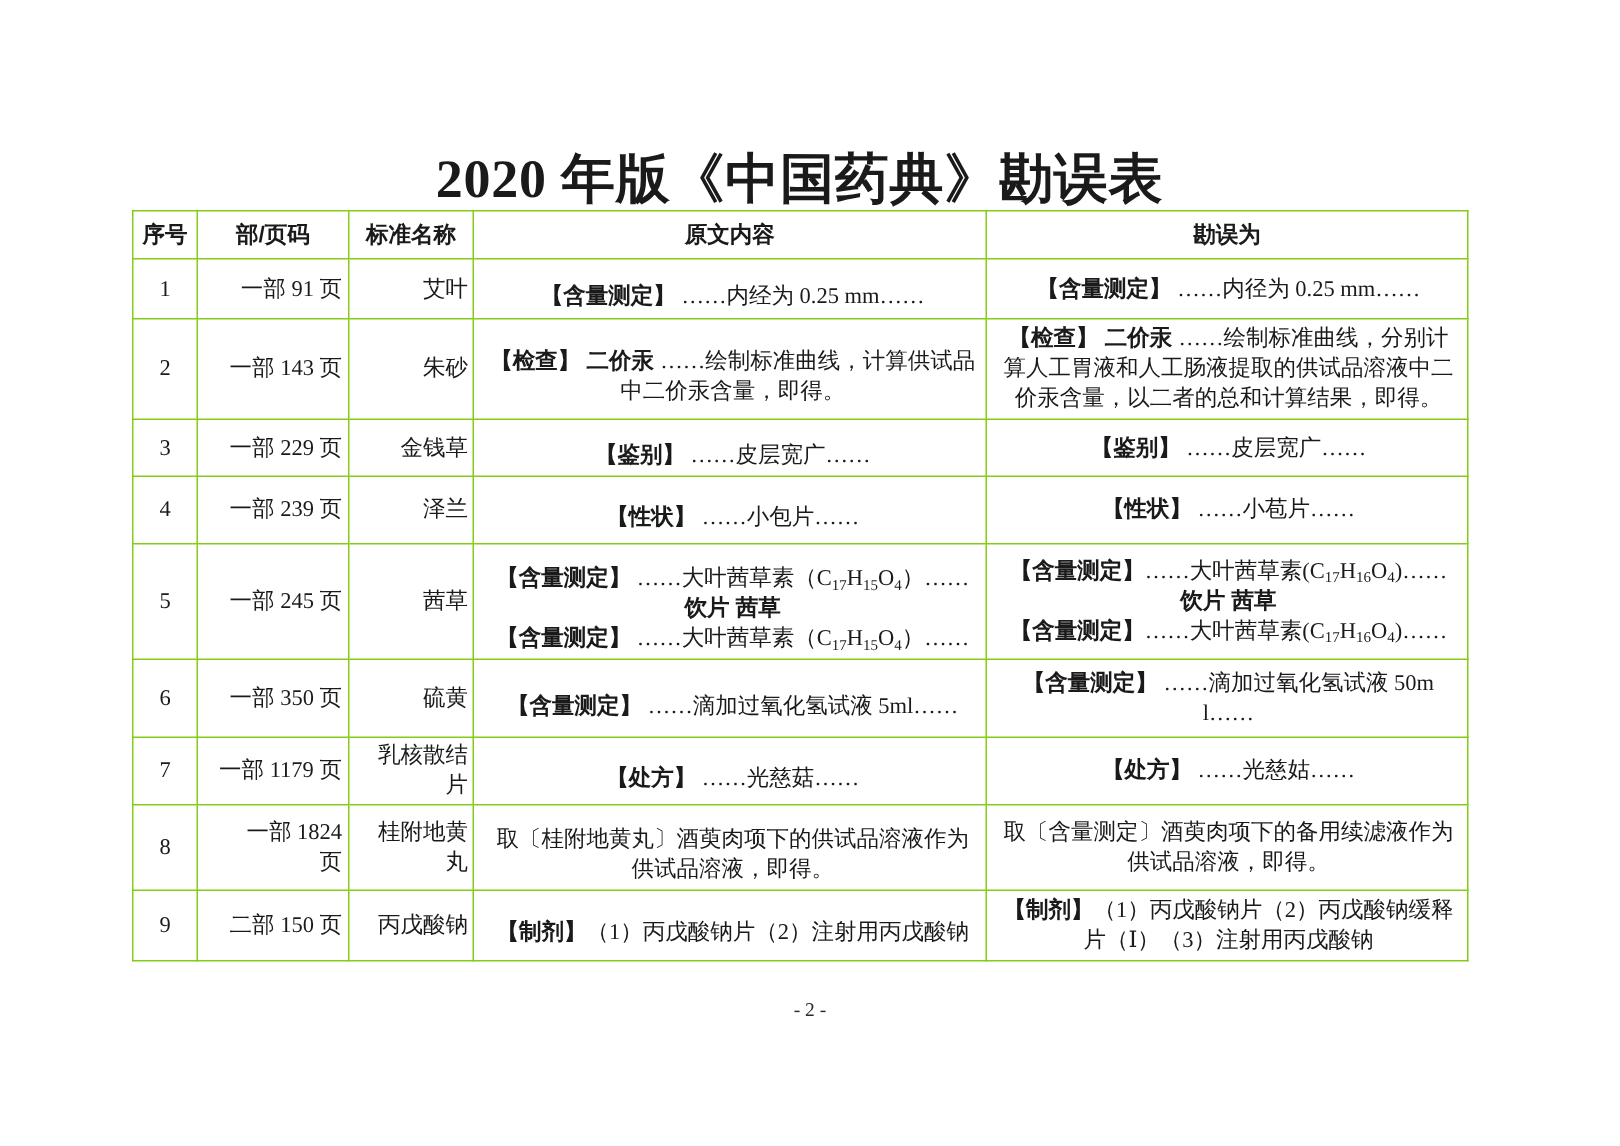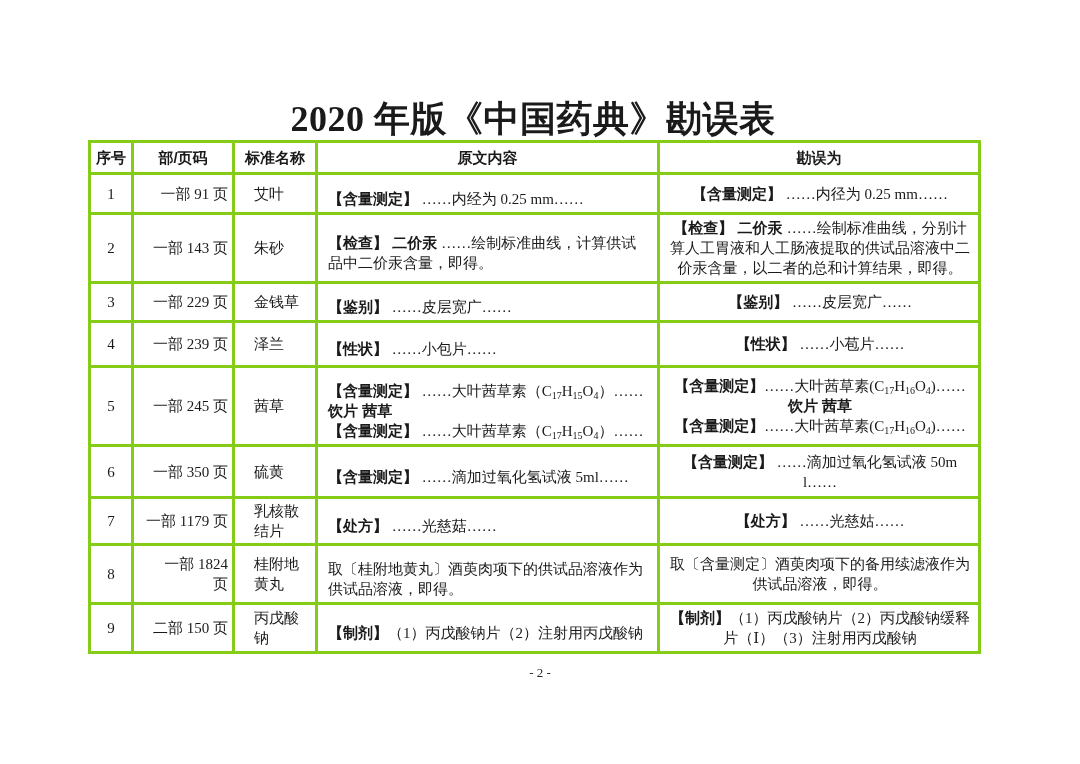--- a/index.html
+++ b/index.html
@@ -24,38 +24,38 @@
   }
   table.errata {
     position: absolute;
     top: 140px;
     left: 88px;
     width: 890px;
     border-collapse: collapse;
     table-layout: fixed;
   }
   .errata th, .errata td {
-    border: 3px solid #84cc16;
+    border: 1px solid #84cc16;
     font-size: 15px;
     line-height: 20px;
     vertical-align: middle;
     white-space: pre-wrap;
     word-break: break-all;
   }
   .errata th {
     font-family: "Liberation Sans", "DejaVu Sans", sans-serif;
     font-weight: bold;
     text-align: center;
     height: 32px;
     padding: 2px;
   }
   .errata td.cell-no   { text-align: center; }
   .errata td.cell-page { text-align: right; padding: 2px 4px 2px 9px; }
-  .errata td.cell-name { text-align: left; padding: 2px 3px 2px 19px; }
-  .errata td.cell-orig { text-align: left; padding: 13px 6px 3px 10px; }
+  .errata td.cell-name { text-align: right; padding: 2px 3px 2px 19px; }
+  .errata td.cell-orig { text-align: center; padding: 13px 6px 3px 10px; }
   .errata td.cell-corr { text-align: center; padding: 3px 5px 3px 7px; }
   
   .errata tbody tr:nth-child(1) { height: 40px; }
   .errata tbody tr:nth-child(2) { height: 60px; }
   .errata tbody tr:nth-child(3) { height: 38px; }
   .errata tbody tr:nth-child(4) { height: 45px; }
   .errata tbody tr:nth-child(5) { height: 65px; }
   .errata tbody tr:nth-child(6) { height: 52px; }
   .errata tbody tr:nth-child(7) { height: 41px; }
   .errata tbody tr:nth-child(8) { height: 49px; }

